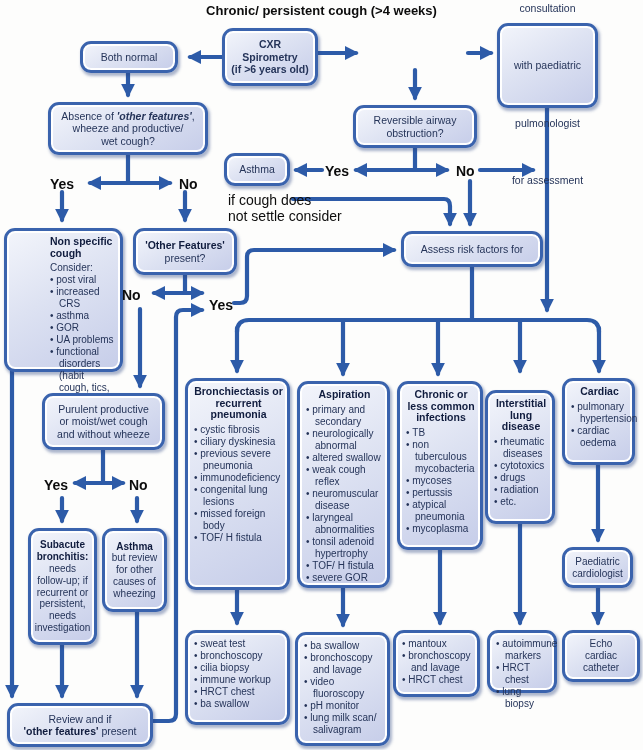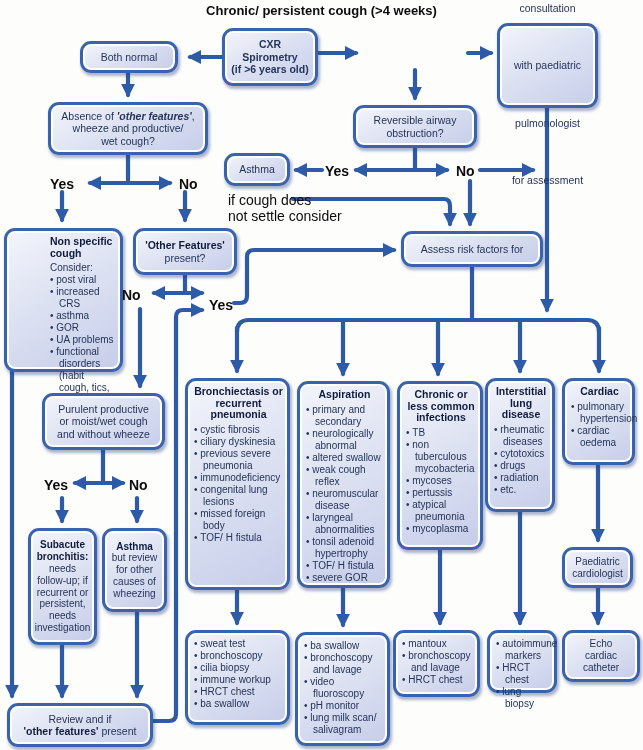--- a/index.html
+++ b/index.html
@@ -196,21 +196,21 @@
     <ul>
         <li>TB</li>
         <li>non tuberculous mycobacteria</li>
         <li>mycoses</li>
         <li>pertussis</li>
         <li>atypical pneumonia</li>
         <li>mycoplasma</li>
       </ul>
   </div>
 
-  <div class="node list" style="left:485px;top:378px;width:70px;height:134px;">
+  <div class="node list" style="left:485px;top:390px;width:70px;height:134px;">
     <div class="nhead">Interstitial lung disease</div>
     <ul>
         <li>rheumatic diseases</li>
         <li>cytotoxics</li>
         <li>drugs</li>
         <li>radiation</li>
         <li>etc.</li>
       </ul>
   </div>
 

